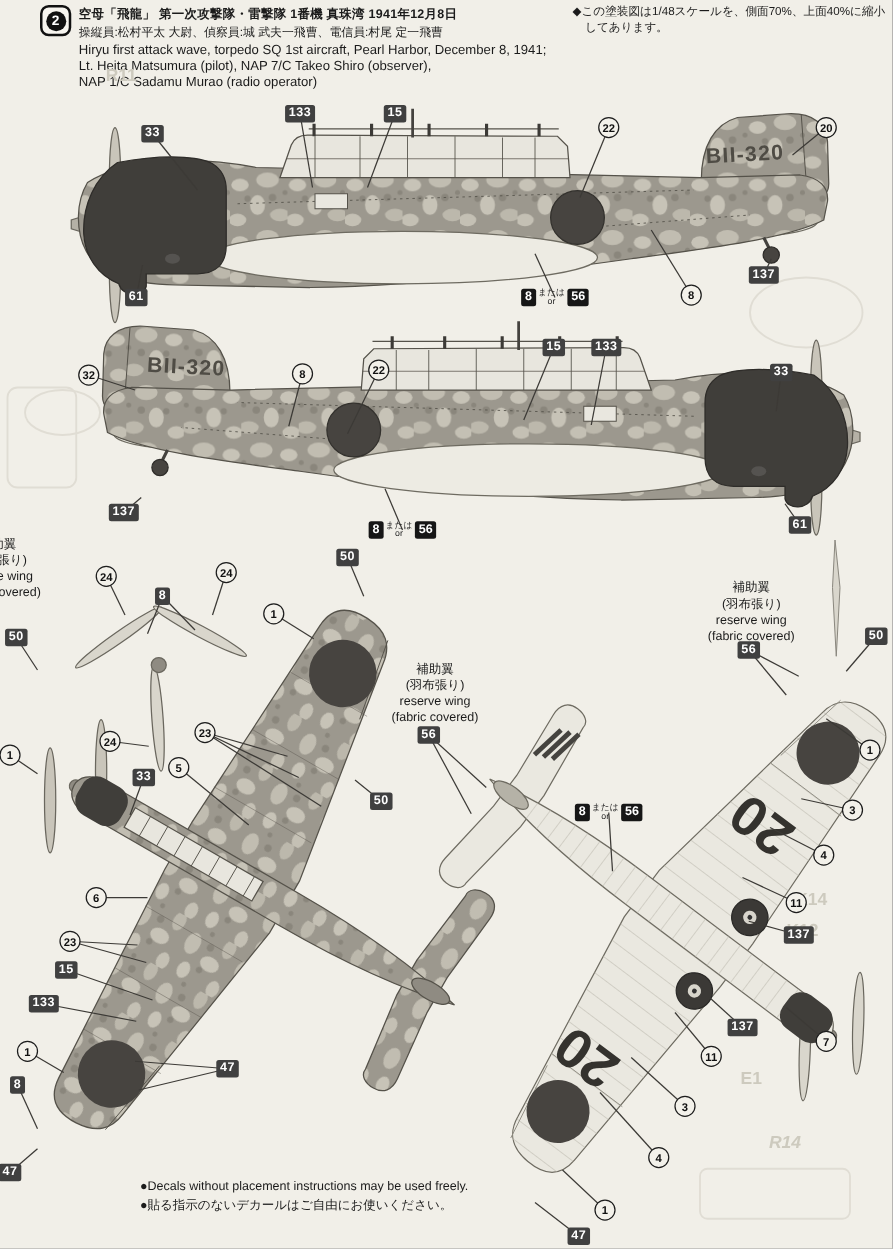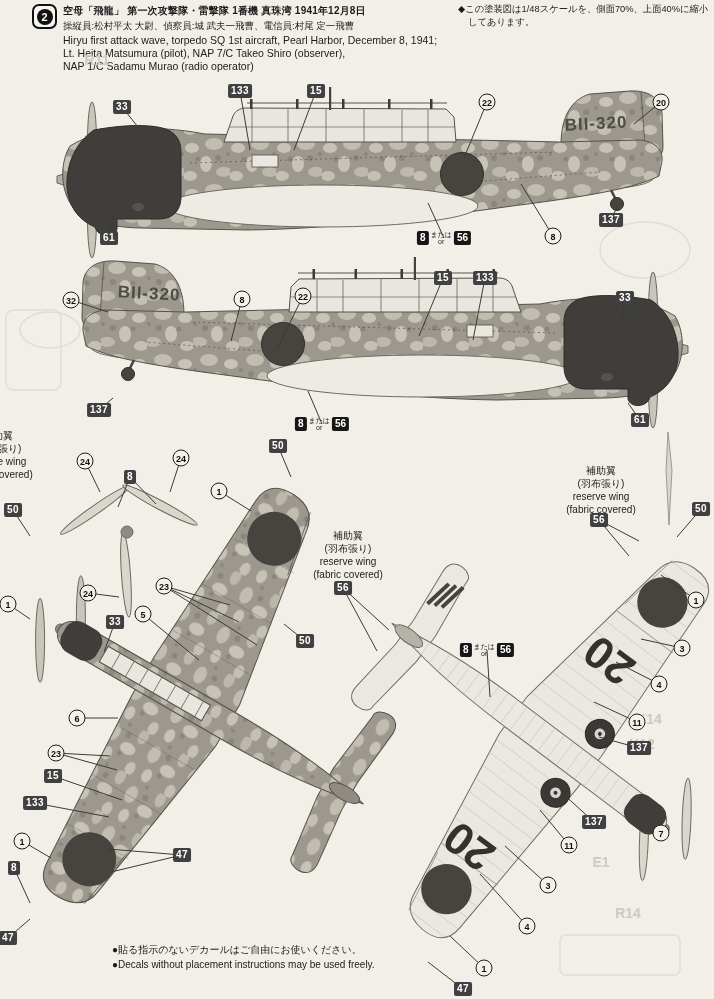--- a/index.html
+++ b/index.html
@@ -300,21 +300,21 @@
       <div class="co-circle" style="left: 661px; top: 833px;">7</div>
       <div class="co-circle" style="left: 569px; top: 845px;">11</div>
       <div class="co-circle" style="left: 548px; top: 885px;">3</div>
       <div class="co-circle" style="left: 527px; top: 926px;">4</div>
       <div class="co-circle" style="left: 484px; top: 968px;">1</div>
       <div class="co-box" style="left: 463px; top: 989px;">47</div>
       <div class="ghost" style="left: 97px; top: 60px;">R11</div>
       <div class="ghost" style="left: 649px; top: 719px;">K14</div>
       <div class="ghost" style="left: 642px; top: 744px;">K12</div>
       <div class="ghost" style="left: 601px; top: 862px;">E1</div>
-      <div class="ghost" style="left: 628px; top: 913px;">R14</div>
+      <div class="ghost" style="left: 628px; top: 913px; font-style: italic;">R14</div>
     </div>
 
   <div class="badge">
     <span class="badge-circle">2</span>
   </div>
   <div class="hdr-title">空母「飛龍」 第一次攻撃隊・雷撃隊 1番機 真珠湾 1941年12月8日</div>
   <div class="hdr-crew">操縦員:松村平太 大尉、偵察員:城 武夫一飛曹、電信員:村尾 定一飛曹</div>
   <div class="hdr-en" style="top:34px">Hiryu first attack wave, torpedo SQ 1st aircraft, Pearl Harbor, December 8, 1941;</div>
   <div class="hdr-en" style="top:47px">Lt. Heita Matsumura (pilot), NAP 7/C Takeo Shiro (observer),</div>
   <div class="hdr-en" style="top:60px">NAP 1/C Sadamu Murao (radio operator)</div>
@@ -336,17 +336,17 @@
     <div>(fabric covered)</div>
   </div>
   <div class="rw" style="left:542px;top:464px;width:118px;">
     <div>補助翼</div>
     <div>(羽布張り)</div>
     <div>reserve wing</div>
     <div>(fabric covered)</div>
   </div>
 
   <div class="footer">
+    <div>●Decals without placement instructions may be used freely.</div>
     <div>●貼る指示のないデカールはご自由にお使いください。</div>
-    <div>●Decals without placement instructions may be used freely.</div>
   </div>
 
 </div>
 
 </body></html>

